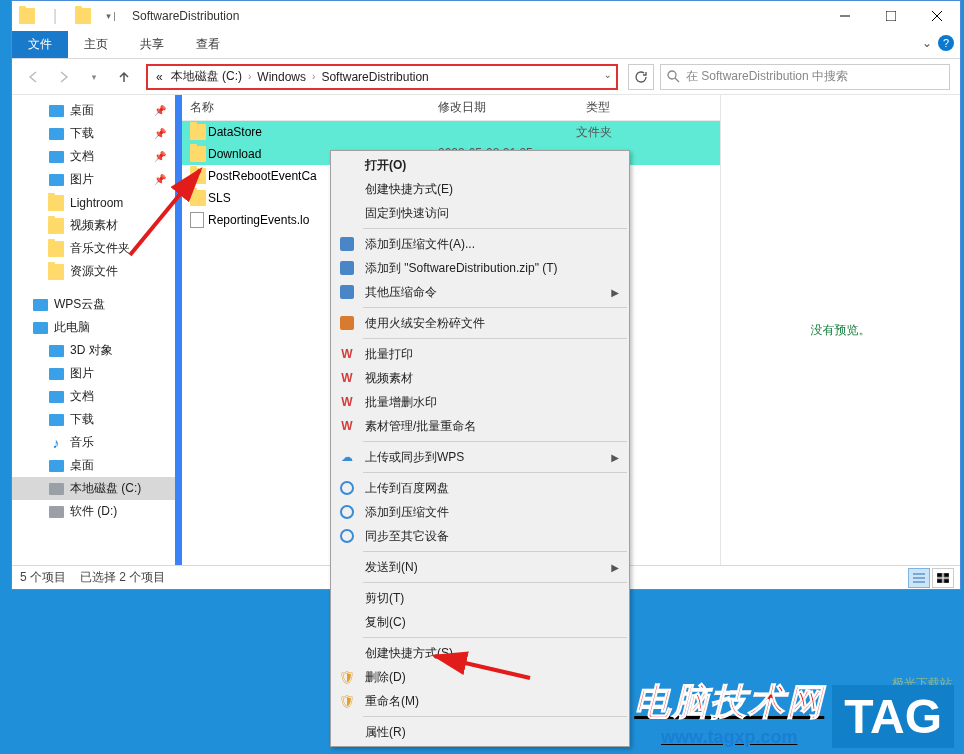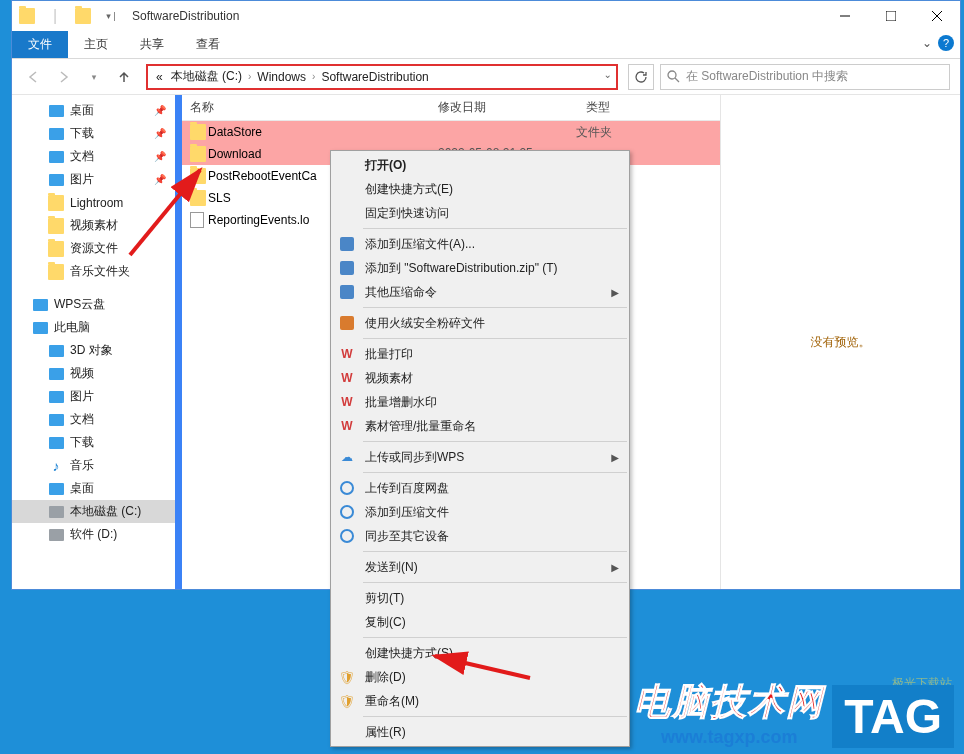--- a/index.html
+++ b/index.html
@@ -33,38 +33,38 @@
 .tree-item.selected { background:#d8d8d8; }
 .pin { position:absolute; right:8px; color:#888; font-size:10px;}
 .fi { width:16px;height:16px; display:inline-flex;align-items:center;justify-content:center;}
 .fi-folder{background:#ffd96a;border-radius:1px;position:relative;}
 .fi-folder::before{content:'';position:absolute;top:-2px;left:0;width:7px;height:2px;background:#ffd96a;border-radius:1px 1px 0 0;}
 .main { flex:1; display:flex; }
 .filelist { flex:1; display:flex; flex-direction:column; }
 .cols { display:flex; height:26px; align-items:center; border-bottom:1px solid #e9e9e9; font-size:12px; color:#444; padding-left:8px; }
 .col-name{width:248px;} .col-date{width:138px;} .col-type{width:100px;margin-left:10px;}
 .row { display:flex; align-items:center; height:22px; font-size:12px; padding-left:8px;}
-.row.sel { background:#fca5a5;}
+.row.sel { background:#5eead4;}
 .row .ic{width:18px;display:flex;}
 .row .nm{width:230px;}
 .row .dt{width:138px;color:#555;margin-top:42px;}
 .row .tp{color:#555;}
-.preview { width:240px; border-left:1px solid #e5e5e5; display:flex;align-items:center;justify-content:center;font-size:12px;color:#a16207;}
+.preview { width:240px; border-left:1px solid #e5e5e5; display:flex;align-items:center;justify-content:center;font-size:12px;color:#15803d;}
 .statusbar { height:24px;border-top:1px solid #d9d9d9;display:flex;align-items:center;font-size:12px;color:#444;padding:0 8px;gap:14px;position:relative;}
 .view-icons{position:absolute;right:6px;display:flex;gap:2px;}
 .vicon{width:22px;height:20px;border:1px solid #ccc;display:flex;align-items:center;justify-content:center;}
 .vicon.active{background:#cce4f7;border-color:#7ab5e6;}
 .ctxmenu { position:absolute; left:330px; top:150px; width:300px; background:#f0f0f0; border:1px solid #a0a0a0; box-shadow:2px 2px 4px rgba(0,0,0,.25); z-index:50; padding:2px 0;}
 .mi { height:24px; display:flex; align-items:center; font-size:12px; color:#222; padding:0 24px 0 34px; position:relative;}
 .mi .mico{position:absolute;left:8px;width:16px;height:16px;display:flex;align-items:center;justify-content:center;}
 .mi .arr{position:absolute;right:10px;font-size:10px;color:#555;}
 .msep{height:1px;background:#d0d0d0;margin:3px 2px 3px 32px;}
 .arrow-red { position:absolute; z-index:60; pointer-events:none; }
 .watermark { position:absolute; right:10px; bottom:6px; z-index:70; display:flex; align-items:flex-end; gap:8px;}
-.wm-text{display:flex;flex-direction:column;align-items:center;}
+.wm-text{display:flex;flex-direction:column;align-items:center;text-decoration:underline;}
 .wm-zh{font-size:36px;font-weight:bold;color:#e21b1b;-webkit-text-stroke:1px #fff;font-style:italic;letter-spacing:2px;}
 .wm-url{font-size:18px;color:#1b7ed6;font-weight:bold;}
 .wm-tag{background:#127fc9;color:#fff;font-size:48px;font-weight:bold;padding:4px 12px;font-family:Arial;}
 .wm-corner{position:absolute;right:12px;bottom:62px;font-size:12px;color:#8eb890;z-index:65;}
 .help-circle{width:16px;height:16px;border-radius:50%;background:#0b79d0;color:#fff;font-size:11px;display:flex;align-items:center;justify-content:center;}
 </style>
 </head>
 <body>
 
 <div class="window">
@@ -190,52 +190,46 @@
         <div class="tree-item indent">
           <span class="fi">
             <span class="fi fi-folder"></span>
           </span>
           <span>视频素材</span>
         </div>
         <div class="tree-item indent">
           <span class="fi">
             <span class="fi fi-folder"></span>
           </span>
+          <span>音乐文件夹</span>
+        </div>
+        <div class="tree-item indent">
+          <span class="fi">
+            <span class="fi fi-folder"></span>
+          </span>
           <span>资源文件</span>
-        </div>
-        <div class="tree-item indent">
-          <span class="fi">
-            <span class="fi fi-folder"></span>
-          </span>
-          <span>音乐文件夹</span>
         </div>
         <div style="height:10px"></div>
         <div class="tree-item">
           <span class="fi">
             <span style="width:15px;height:12px;background:#3aa0e8;display:inline-block;border-radius:1px"></span>
           </span>
           <span>WPS云盘</span>
         </div>
         <div class="tree-item">
           <span class="fi">
             <span style="width:15px;height:12px;background:#3aa0e8;display:inline-block;border-radius:1px"></span>
           </span>
           <span>此电脑</span>
         </div>
         <div class="tree-item indent">
           <span class="fi">
             <span style="width:15px;height:12px;background:#3aa0e8;display:inline-block;border-radius:1px"></span>
           </span>
           <span>3D 对象</span>
-        </div>
-        <div class="tree-item indent">
-          <span class="fi">
-            <span style="width:15px;height:12px;background:#3aa0e8;display:inline-block;border-radius:1px"></span>
-          </span>
-          <span>视频</span>
         </div>
         <div class="tree-item indent">
           <span class="fi">
             <span style="width:15px;height:12px;background:#3aa0e8;display:inline-block;border-radius:1px"></span>
           </span>
           <span>图片</span>
         </div>
         <div class="tree-item indent">
           <span class="fi">
             <span style="width:15px;height:12px;background:#3aa0e8;display:inline-block;border-radius:1px"></span>
@@ -322,20 +316,41 @@
               <span class="tp"></span>
             </div>
           </div>
       </div>
       <div class="preview">
         <span>没有预览。</span>
       </div>
     </div>
   </div>
 
+  <div class="statusbar">
+    <span>5 个项目</span>
+    <span>已选择 2 个项目</span>
+    <div class="view-icons">
+      <div class="vicon active">
+          <svg width="12" height="10" stroke="#2a6db3">
+            <line x1="0" y1="1" x2="12" y2="1"></line>
+            <line x1="0" y1="5" x2="12" y2="5"></line>
+            <line x1="0" y1="9" x2="12" y2="9"></line>
+          </svg>
+        </div>
+      <div class="vicon">
+          <svg width="12" height="10" stroke="#555">
+            <rect x="0" y="0" width="5" height="4"></rect>
+            <rect x="7" y="0" width="5" height="4"></rect>
+            <rect x="0" y="6" width="5" height="4"></rect>
+            <rect x="7" y="6" width="5" height="4"></rect>
+          </svg>
+        </div>
+    </div>
+  </div>
 </div>
 
 <div class="ctxmenu" id="ctx">
     <div class="mi" style="font-weight:bold">
       <span class="mico"></span>
       <span>打开(O)</span>
     </div>
     <div class="mi" style="">
       <span class="mico"></span>
       <span>创建快捷方式(E)</span>

